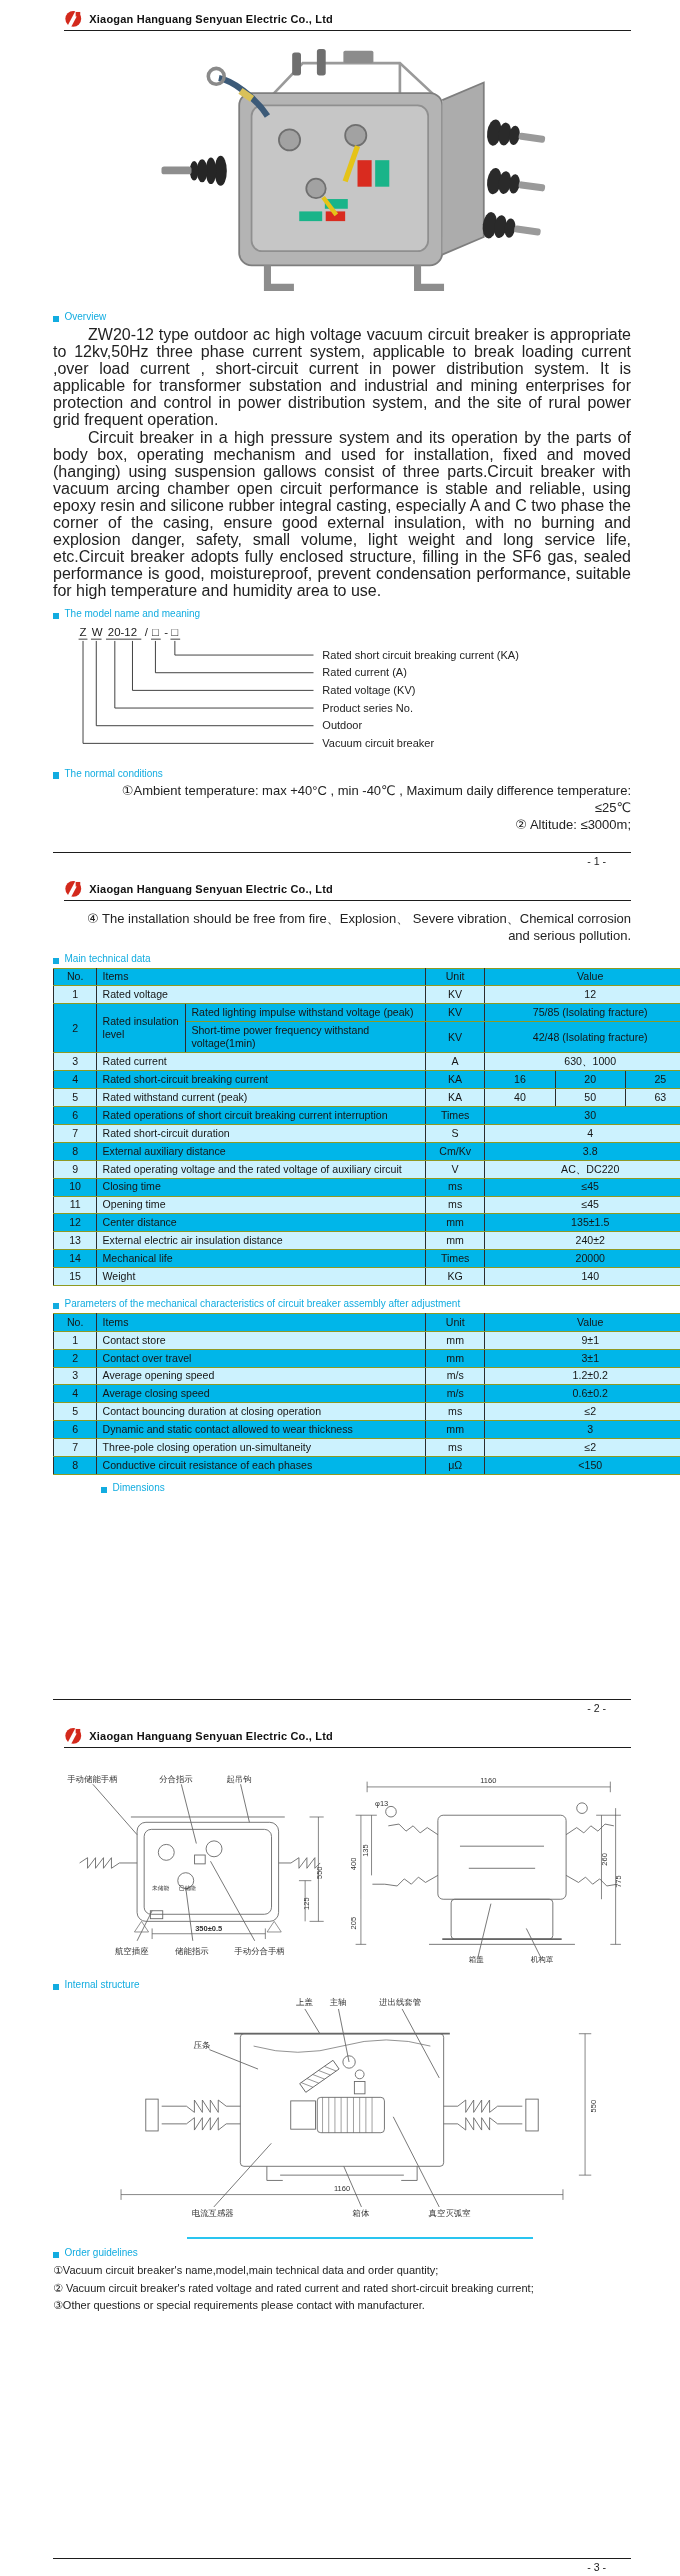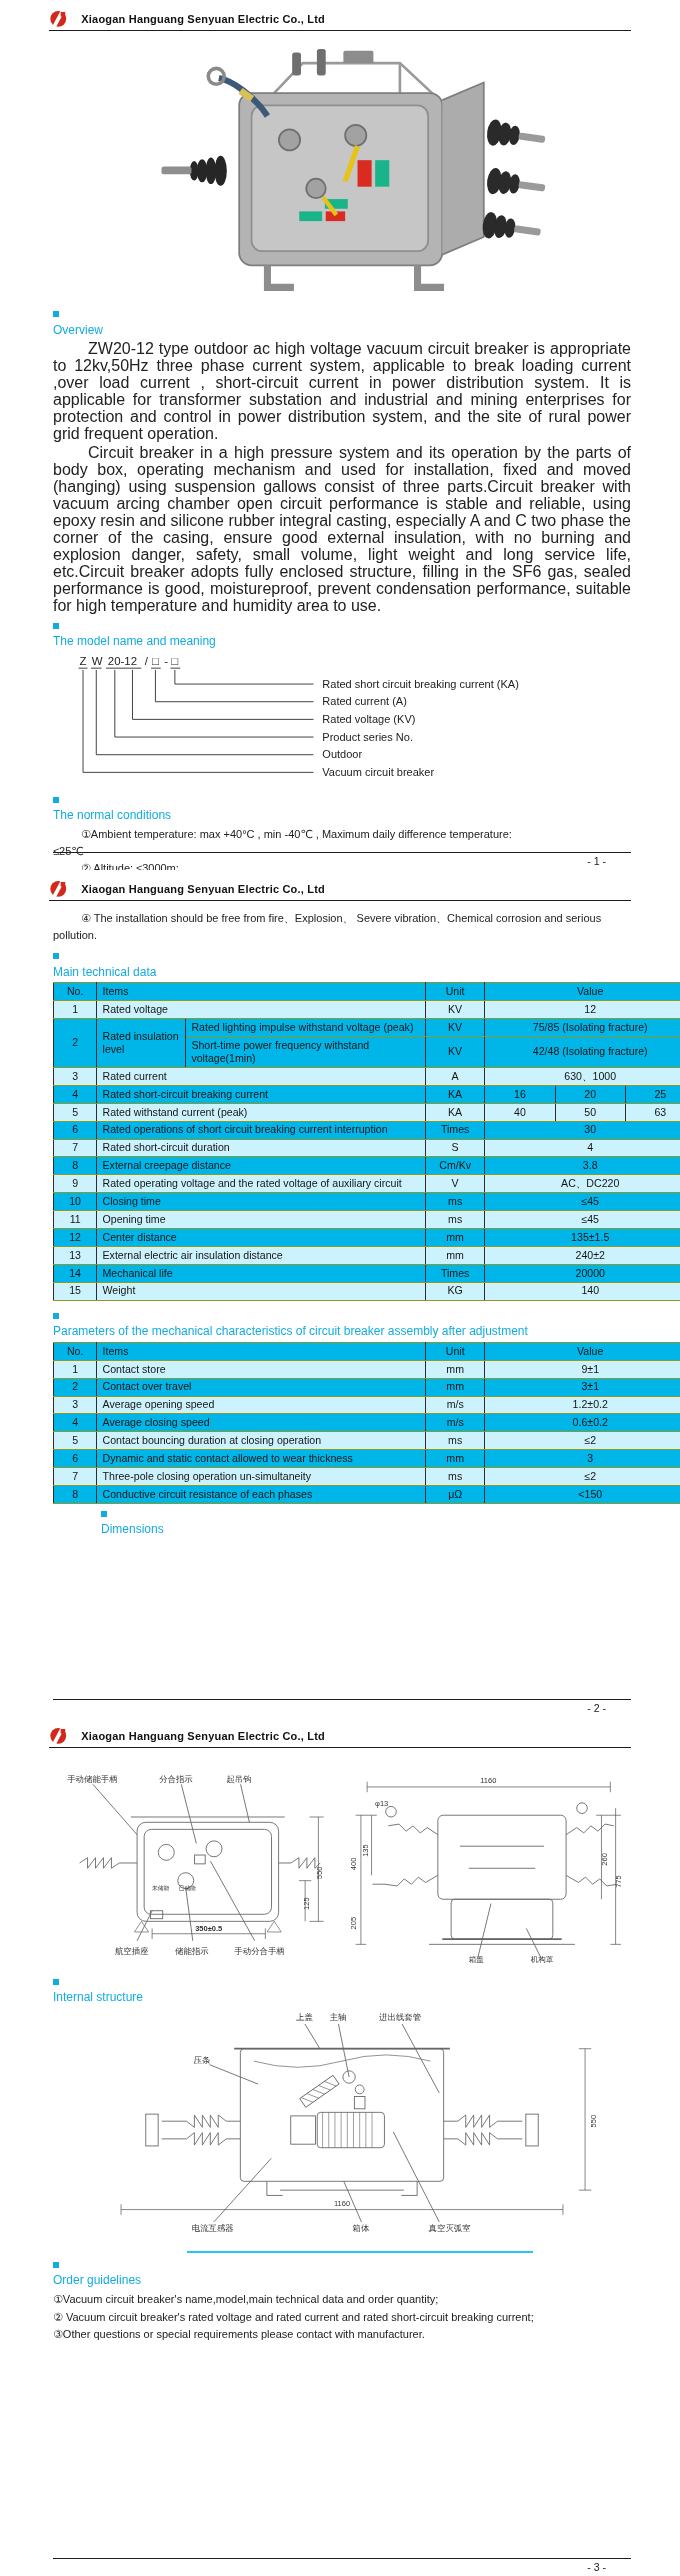--- a/index.html
+++ b/index.html
@@ -1,34 +1,34 @@
 <!DOCTYPE html>
 <html style="font-size:14px"><head>
 <meta charset="utf-8">
 <style>
   html,body{margin:0;padding:0;background:#fff;}
   body{width:680px;font-family:"Liberation Sans","DejaVu Sans",sans-serif;color:#1c1c1c;}
   .page{position:relative;width:680px;overflow:hidden;background:#fff;}
   #p1{height:870px;} #p2{height:847px;} #p3{height:859px;}
 
   
-  .hdr{position:absolute;top:7px;left:49px;right:49px;height:23px;border-bottom:1.8px solid #1d1d1d;display:flex;align-items:center;gap:12px;}
+  .hdr{position:absolute;top:7px;left:64px;right:49px;height:23px;border-bottom:1.8px solid #1d1d1d;display:flex;align-items:center;gap:5px;}
   .hdr-t{font-weight:bold;font-size:11px;color:#111;letter-spacing:0.2px;}
   .logo{width:20.3px;height:17.7px;display:inline-block;}
   .ftr{position:absolute;left:53px;right:49px;bottom:3.5px;border-top:1.8px solid #1d1d1d;text-align:right;padding:1.8px 25px 0 0;font-size:10.6px;color:#222;}
 
   .content{position:absolute;top:35px;left:53px;right:49px;}
 
   
-  .sec{display:flex;align-items:flex-start;gap:5.3px;color:#12ace0;font-size:12px;margin:8.8px 0 3.5px 0;flex-direction:column;}
+  .sec{display:flex;align-items:flex-end;gap:5.3px;color:#12ace0;font-size:10px;margin:8.8px 0 3.5px 0;}
   .sq{width:6.2px;height:6.2px;background:#12ace0;display:inline-block;flex:0 0 auto;}
 
   p.body{font-size:16px;line-height:17px;margin:1.8px 0;text-align:justify;color:#222;}
   p.ind{text-indent:35px;}
-  .cond{font-size:11px;line-height:17px;color:#222;}
+  .cond{font-size:13px;line-height:17px;color:#222;text-align:right;}
   .cond .in{padding-left:28px;}
 
   
   table{border-collapse:collapse;width:643px;font-size:10.6px;line-height:13.3px;color:#151515;table-layout:fixed;margin-top:1.8px;}
   table,td{border:0.9px solid #2d2d2d;}
   td{border-top:0.9px solid #8f9a22;border-bottom:0.9px solid #8f9a22;padding:1.8px 5.3px;vertical-align:middle;}
   table{border:1.8px solid #2d2d2d;}
   tr.rb td{background:#00b6e9;}
   tr.rl td{background:#ccf2fe;}
   td.c{text-align:center;}
@@ -270,21 +270,21 @@
         <td class="c" colspan="3">30</td>
       </tr>
       <tr class="rl">
         <td class="c">7</td>
         <td class="l" colspan="2">Rated short-circuit duration</td>
         <td class="c">S</td>
         <td class="c" colspan="3">4</td>
       </tr>
       <tr class="rb">
         <td class="c">8</td>
-        <td class="l" colspan="2">External creepage distance</td>
+        <td class="l" colspan="2">External auxiliary distance</td>
         <td class="c">Cm/Kv</td>
         <td class="c" colspan="3">3.8</td>
       </tr>
       <tr class="rl">
         <td class="c">9</td>
         <td class="l" colspan="2">Rated operating voltage and the rated voltage of auxiliary circuit</td>
         <td class="c">V</td>
         <td class="c" colspan="3">AC、DC220</td>
       </tr>
       <tr class="rb">

